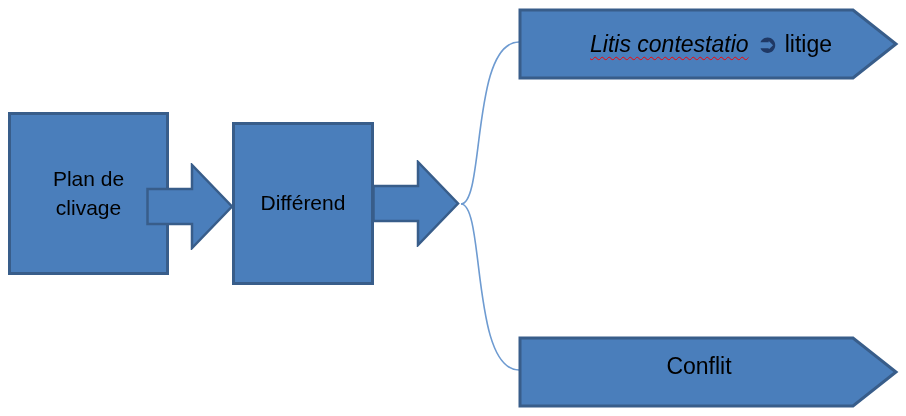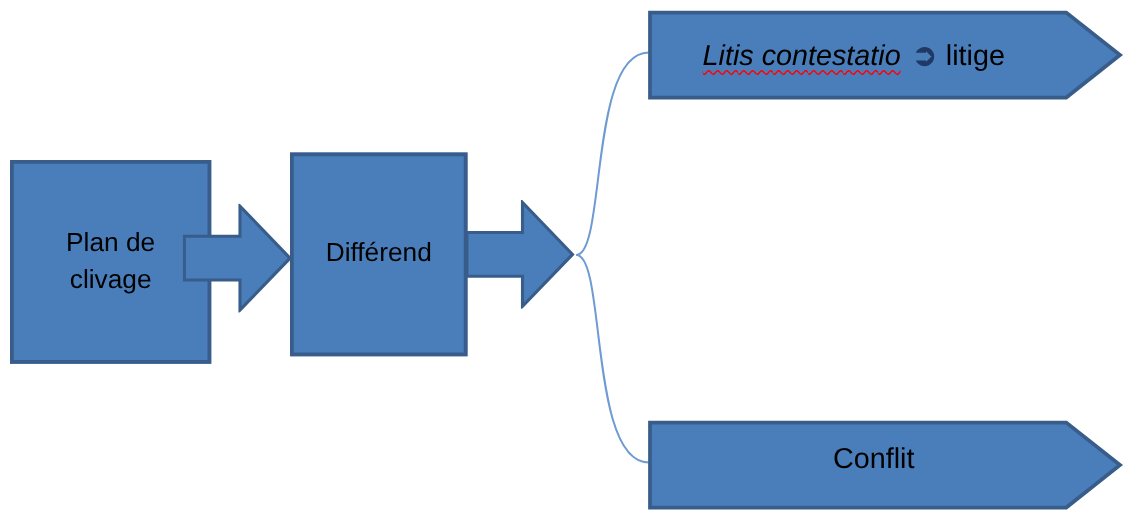--- a/index.html
+++ b/index.html
@@ -41,21 +41,21 @@
     font-size:24px;
     margin:0 7px 0 9px;
   }
   svg{display:block;}
 </style>
 </head>
 <body>
 
 <div class="canvas">
 
-  <div class="flow-box abs" style="left:8px;top:128px;width:161px;height:163px;">
+  <div class="flow-box abs" style="left:8px;top:112px;width:161px;height:163px;">
     <span>Plan de clivage</span>
   </div>
 
   <svg class="abs" style="left:146px;top:163px;" width="89" height="87" viewBox="0 0 89 87">
     <polygon points="1.5,26 46,26 46,2 86,43.5 46,85 46,61 1.5,61" stroke-width="2.5" fill="#4a7ebb" stroke="#385d8a"></polygon>
   </svg>
 
   <div class="flow-box abs" style="left:232px;top:122px;width:142px;height:163px;align-items:center;">
     <span>Différend</span>
   </div>
@@ -65,21 +65,21 @@
   </svg>
 
   <svg class="abs" style="left:455px;top:30px;" width="66" height="352" viewBox="0 0 66 352">
     <path d="M 6 174 C 30 174, 16 12, 64 12" fill="none" stroke-width="1.6" stroke="#6e9bd1"></path>
     <path d="M 6 174 C 30 174, 16 340, 64 340" fill="none" stroke-width="1.6" stroke="#6e9bd1"></path>
   </svg>
 
   <svg class="abs" style="left:518px;top:8px;" width="382" height="72" viewBox="0 0 382 72">
     <polygon points="2,2 335,2 378,36 335,70 2,70" stroke-width="3" fill="#4a7ebb" stroke="#385d8a"></polygon>
   </svg>
-  <div class="banner-text abs" style="left:504px;top:8px;width:358px;height:72px;">
+  <div class="banner-text abs" style="left:532px;top:8px;width:358px;height:72px;">
     <span class="latin">Litis contestatio</span>
     <span class="glyph">➲</span>
     <span>litige</span>
   </div>
 
   <svg class="abs" style="left:518px;top:336px;" width="382" height="72" viewBox="0 0 382 72">
     <polygon points="2,2 335,2 378,36 335,70 2,70" stroke-width="3" fill="#4a7ebb" stroke="#385d8a"></polygon>
   </svg>
   <div class="banner-text abs" style="left:520px;top:336px;width:358px;height:60px;">
     <span>Conflit</span>

